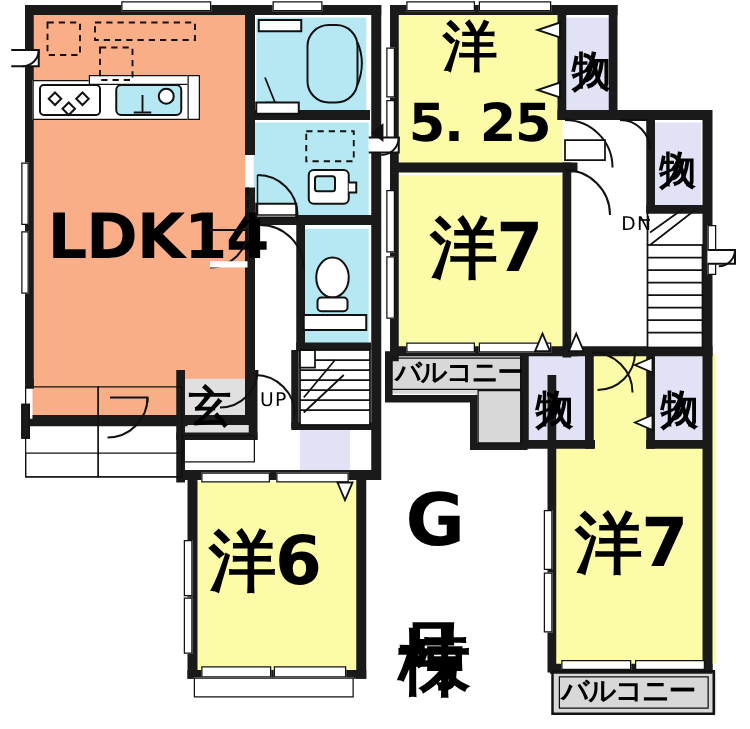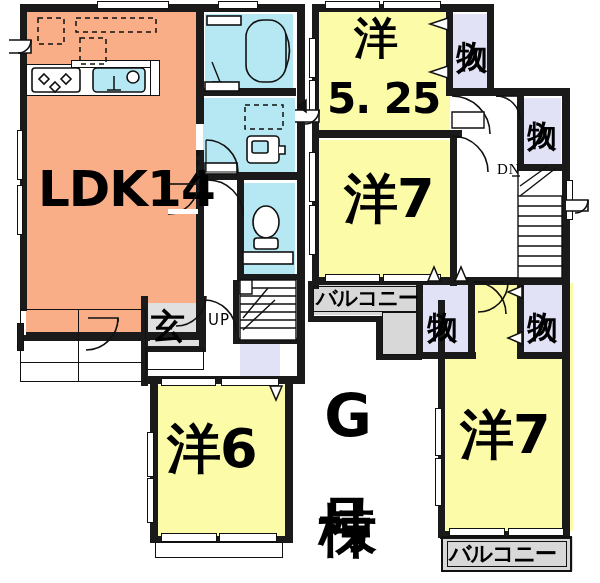--- a/index.html
+++ b/index.html
@@ -152,21 +152,21 @@
     <div class="lbl" style="left:354px;top:16px;font-size:44px;">洋</div>
     <div class="lbl" style="left:327px;top:78px;font-size:42px;letter-spacing:-1px;">5. 25</div>
     <div class="lblv" style="left:456px;top:16px;font-size:31px;">物入</div>
     <div class="lbl" style="left:344px;top:172px;font-size:54px;letter-spacing:-1px;">洋7</div>
     <div class="lblv" style="left:527px;top:98px;font-size:29px;">物入</div>
     <div class="lblv" style="left:427px;top:288px;font-size:30px;">物入</div>
     <div class="lblv" style="left:527px;top:288px;font-size:30px;">物入</div>
     <div class="lbl" style="left:460px;top:408px;font-size:54px;letter-spacing:-1px;">洋7</div>
     <div class="lbl" style="left:316px;top:288px;font-size:21px;letter-spacing:-1px;">バルコニー</div>
     <div class="lbl" style="left:449px;top:543px;font-size:22px;letter-spacing:-1px;">バルコニー</div>
-    <div class="lbl" style="left:497px;top:162px;font-size:15px;font-weight:normal;letter-spacing:1px;font-family:Liberation Serif, serif;">DN</div>
+    <div class="lbl" style="left:497px;top:172px;font-size:15px;font-weight:normal;letter-spacing:1px;">DN</div>
 
     <div class="lblv" style="left:318px;top:382px;font-size:58px;letter-spacing:2px;">G号棟</div>
   </div>
 
   <svg class="ov" viewBox="0 0 600 583">
     <g fill="none" stroke="#111" stroke-width="1.6">
 
       <g>
         <rect x="32" y="68" width="48" height="24" rx="3" fill="#fff"></rect>
         <path d="M44 74 l5 5 -5 5 -5 -5 z" fill="#fff"></path>

